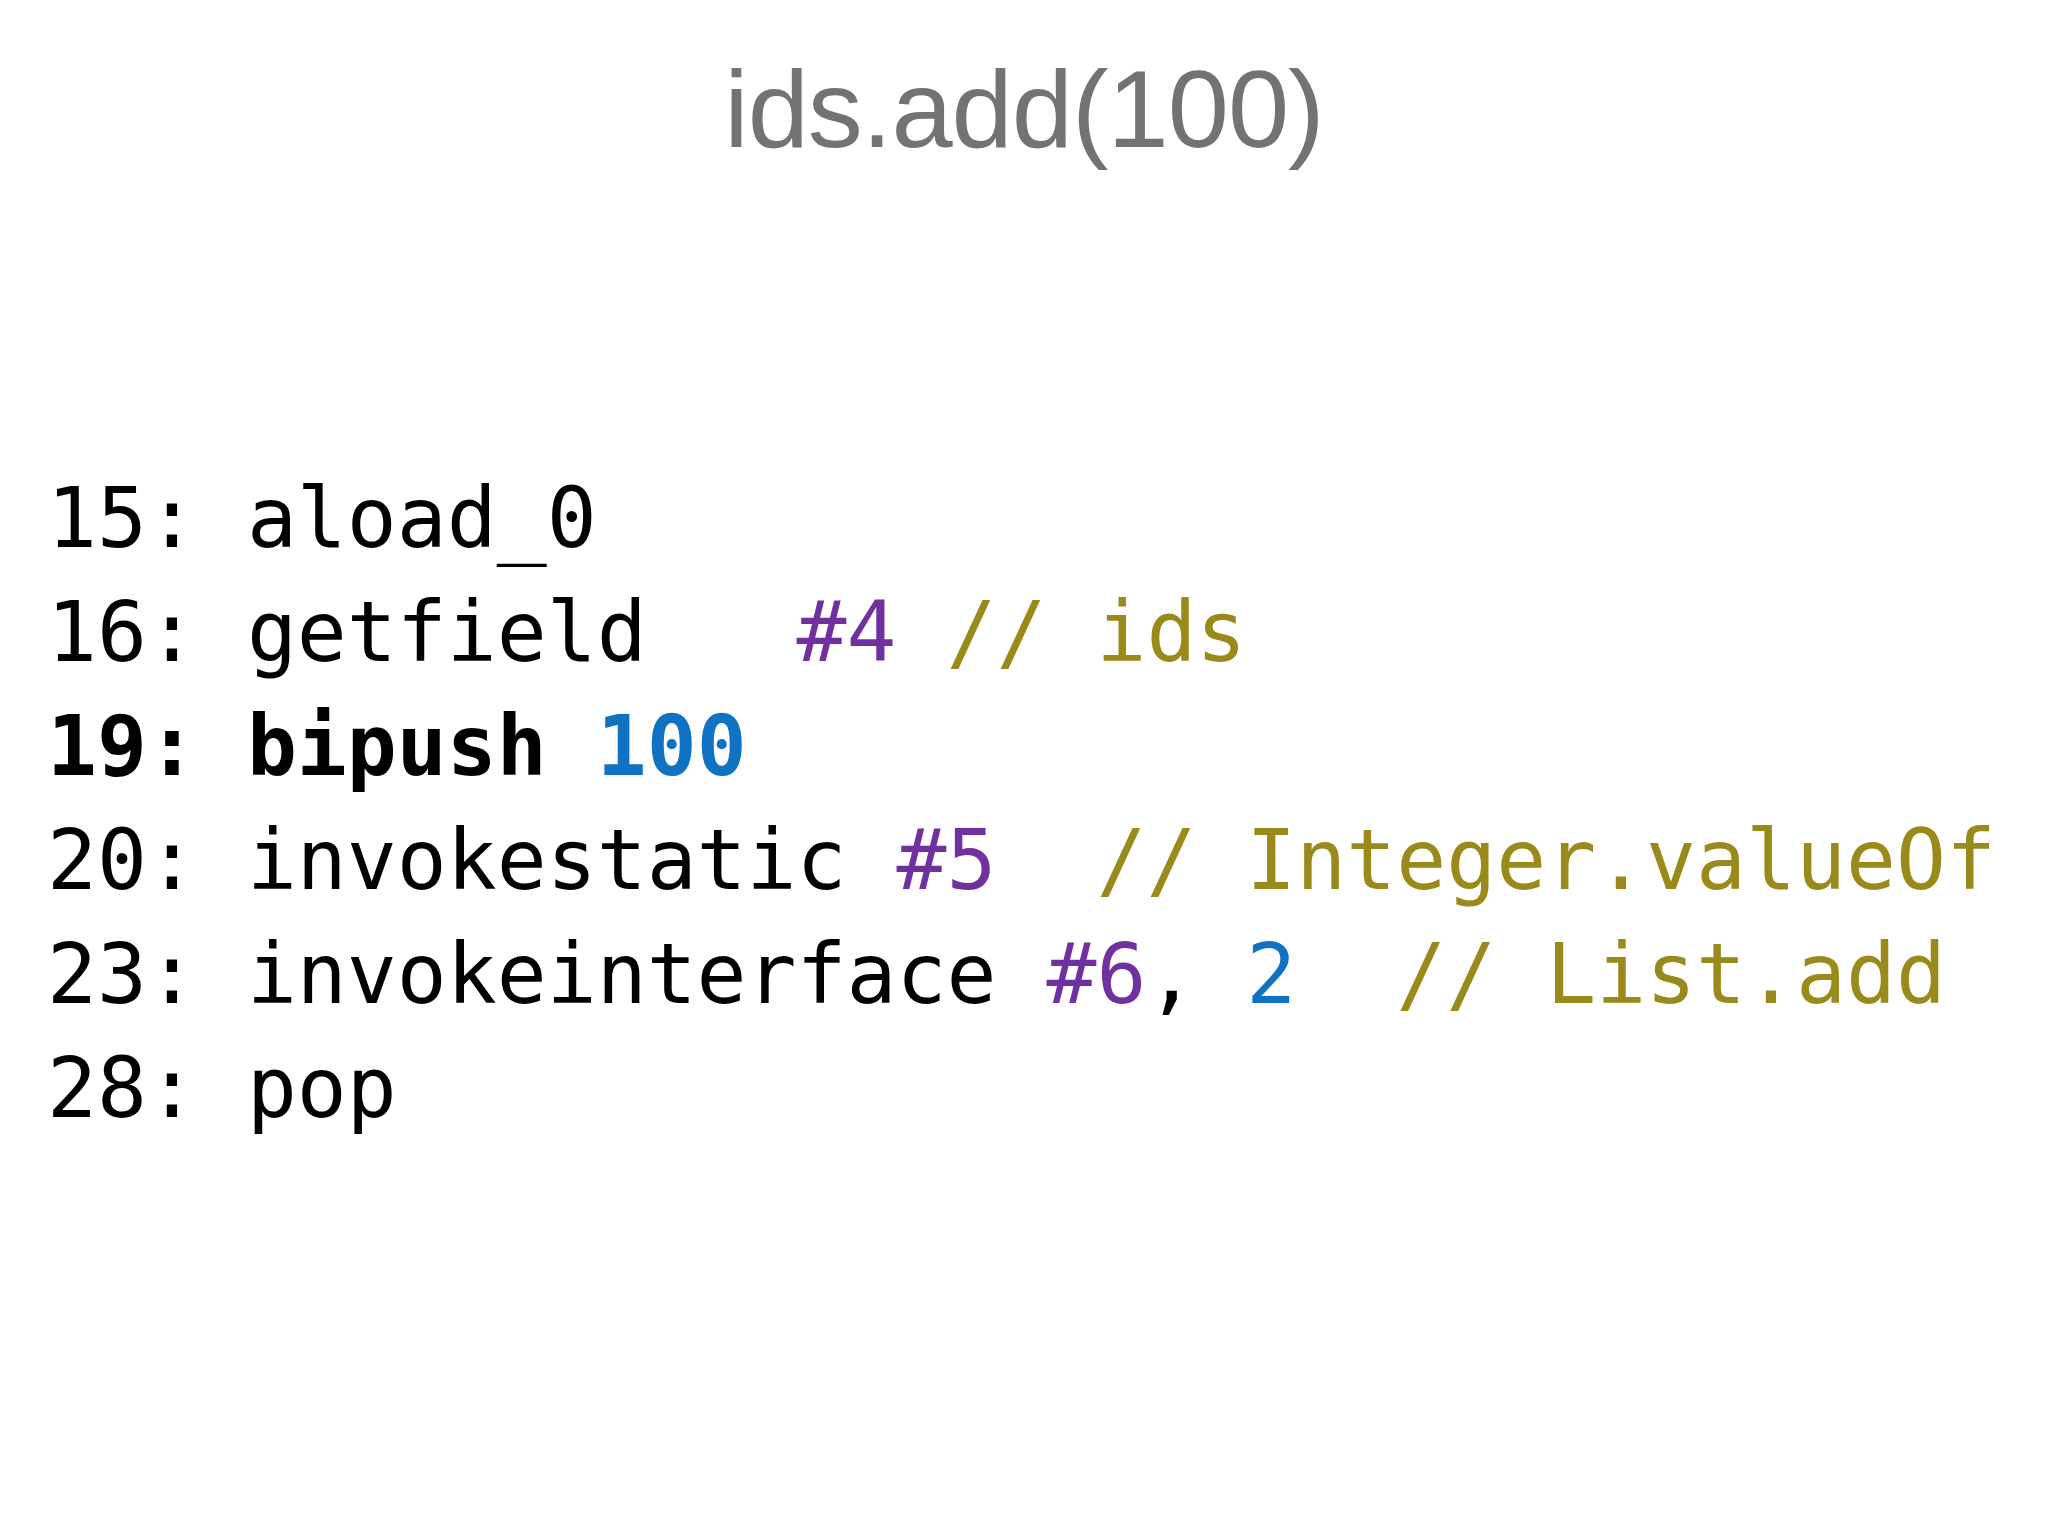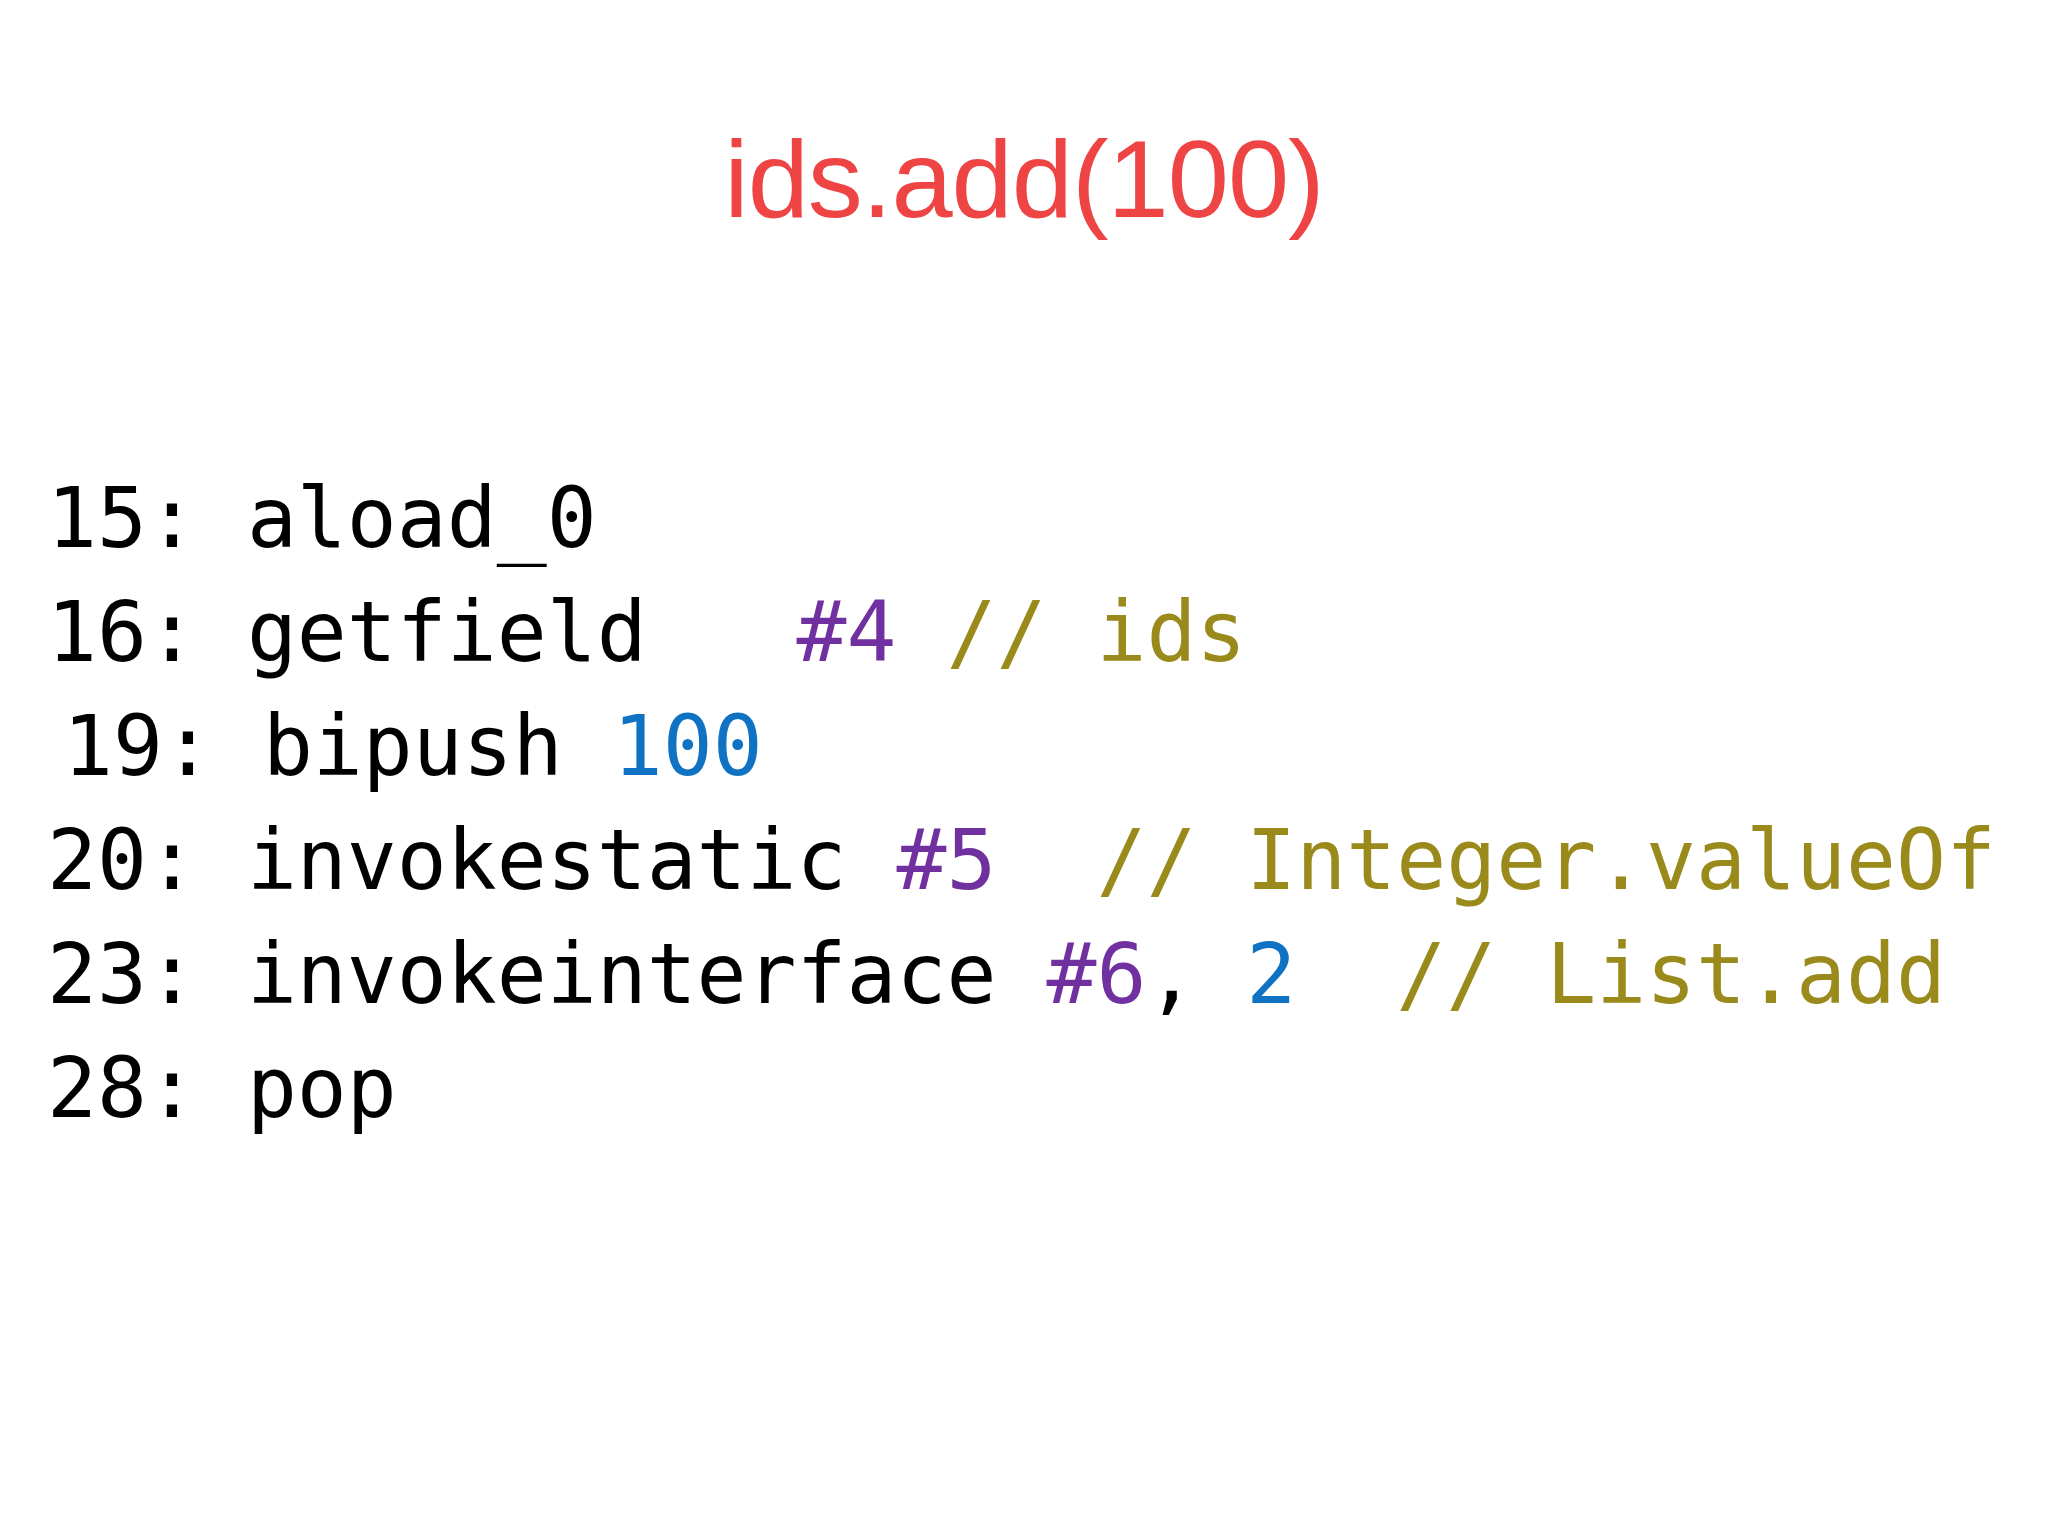--- a/index.html
+++ b/index.html
@@ -13,45 +13,44 @@
     overflow: hidden;
     position: relative;
     font-family: "Liberation Sans", sans-serif;
   }
   .slide {
     position: absolute;
     inset: 0;
     background: #ffffff;
   }
   .title {
-    margin: 118px 0 0 0;
+    margin: 48px 0 0 0;
     font-family: "Liberation Sans", sans-serif;
     font-weight: 400;
     font-size: 110px;
     line-height: 1.1;
     text-align: center;
-    color: #ef4444;
+    color: #737373;
     letter-spacing: -1px;
   }
   .code {
     position: absolute;
     left: 47px;
     top: 462px;
     font-family: "DejaVu Sans Mono", "Liberation Mono", monospace;
     font-size: 83px;
     line-height: 114px;
     white-space: pre;
     color: #000000;
   }
   .code-line {
     white-space: pre;
   }
   .code-line.bold {
-    font-weight: normal;
-    margin-left: 16px;
+    font-weight: bold;
   }
 </style>
 </head>
 <body>
 
 <div class="slide">
   <h1 class="title">ids.add(100)</h1>
   <div class="code" id="bytecode-listing"><div class="code-line"><span style="color: rgb(0, 0, 0);">15: aload_0</span></div><div class="code-line"><span style="color: rgb(0, 0, 0);">16: getfield   </span><span style="color: rgb(112, 48, 160);">#4</span><span style="color: rgb(0, 0, 0);"> </span><span style="color: rgb(154, 138, 28);">// ids</span></div><div class="code-line bold"><span style="color: rgb(0, 0, 0);">19: bipush </span><span style="color: rgb(15, 114, 194);">100</span></div><div class="code-line"><span style="color: rgb(0, 0, 0);">20: invokestatic </span><span style="color: rgb(112, 48, 160);">#5</span><span style="color: rgb(0, 0, 0);">  </span><span style="color: rgb(154, 138, 28);">// Integer.valueOf</span></div><div class="code-line"><span style="color: rgb(0, 0, 0);">23: invokeinterface </span><span style="color: rgb(112, 48, 160);">#6</span><span style="color: rgb(0, 0, 0);">, </span><span style="color: rgb(15, 114, 194);">2</span><span style="color: rgb(0, 0, 0);">  </span><span style="color: rgb(154, 138, 28);">// List.add</span></div><div class="code-line"><span style="color: rgb(0, 0, 0);">28: pop</span></div></div>
 </div>
 

